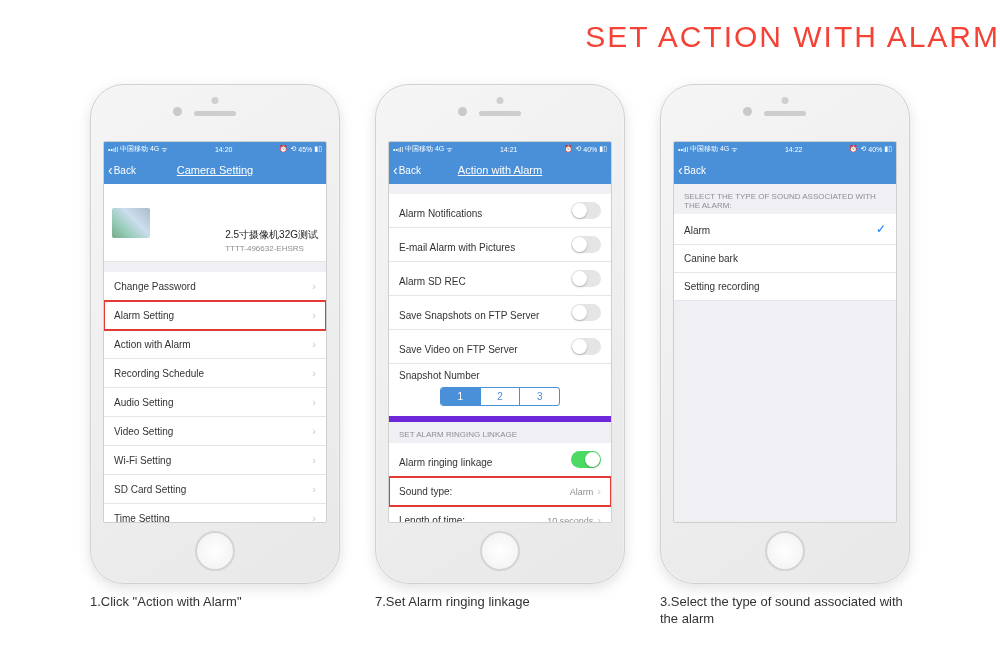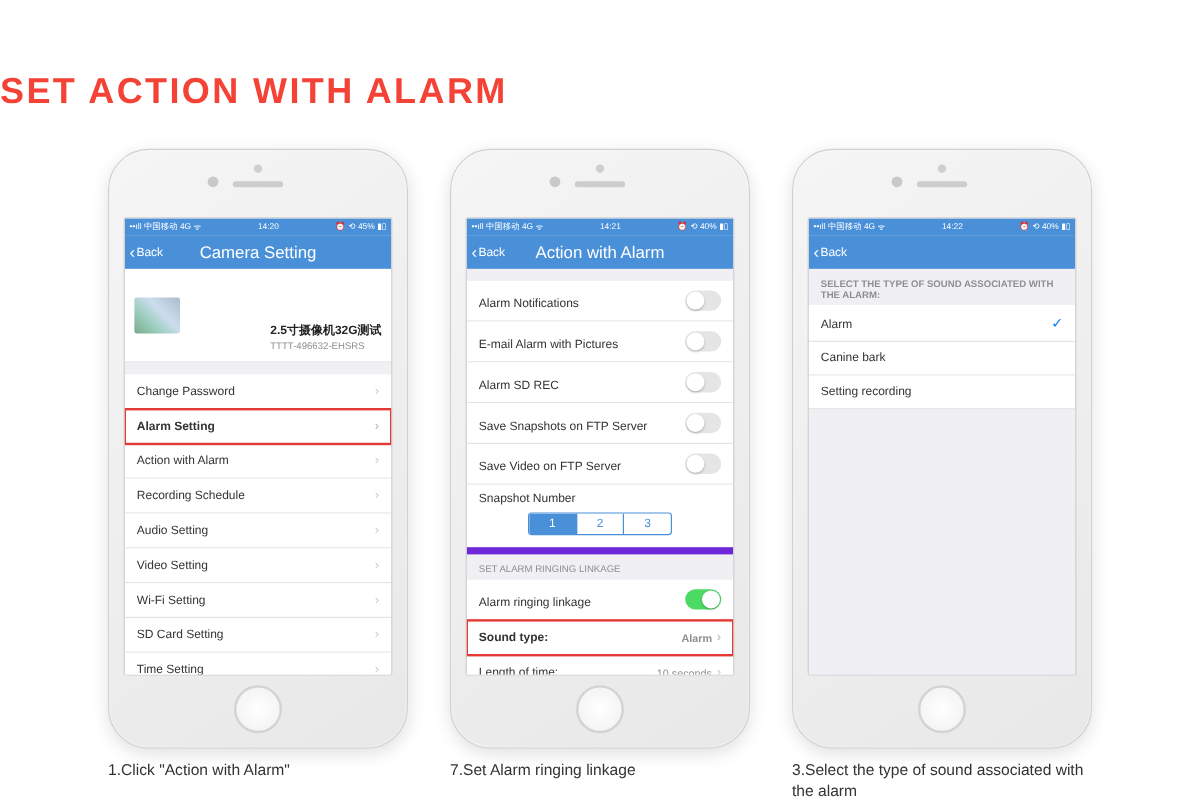--- a/index.html
+++ b/index.html
@@ -5,26 +5,26 @@
 * { box-sizing: border-box; margin: 0; padding: 0; }
 body {
   width: 1000px;
   height: 671px;
   background: #fff;
   font-family: -apple-system, "Helvetica Neue", Arial, sans-serif;
   position: relative;
   overflow: hidden;
 }
 .title {
-  text-align: left;
+  text-align: right;
   font-size: 30px;
-  font-weight: 700;
+  font-weight: 400;
   color: #f44336;
   letter-spacing: 2px;
-  padding: 60px 0 30px 0;
+  padding: 20px 0 30px 0;
 }
 .phones {
   display: flex;
   justify-content: space-between;
   padding: 0 90px;
   gap: 30px;
 }
 .phone-col { display: flex; flex-direction: column; align-items: center; width: 250px; }
 .phone {
   width: 250px;
@@ -63,39 +63,39 @@
   display: flex; justify-content: space-between; align-items: center;
   font-size: 7px; padding: 0 4px;
 }
 .status-left, .status-right { display: flex; gap: 2px; align-items: center; }
 .nav-bar {
   height: 28px; background: #4a90d9; color: #fff;
   display: flex; align-items: center; position: relative;
 }
 .back { position: absolute; left: 4px; display: flex; align-items: center; font-size: 10px; }
 .back-arrow { font-size: 14px; margin-right: 1px; line-height: 1; }
-.nav-title { margin: 0 auto; font-size: 14px; font-weight: 500; }
+.nav-title { margin: 0 auto; font-size: 11px; font-weight: 500; text-decoration: underline; }
 .content { background: #efeff4; }
 .cell {
   background: #fff; border-bottom: 1px solid #e5e5e5;
   padding: 8px 10px; display: flex; align-items: flex-end;
   justify-content: space-between; font-size: 10px; min-height: 28px;
 }
 .cell .chev { color: #c7c7cc; font-size: 11px; }
 .device-cell { padding: 8px; display: flex; gap: 8px; align-items: center; }
 .thumb {
   width: 38px; height: 30px; background:
     linear-gradient(45deg,#7a8,#9cb 30%,#cde 60%,#abc);
   border-radius: 2px;
 }
 .device-info { display: flex; flex-direction: column; gap: 2px; }
-.device-name { font-size: 10px; font-weight: 700; color: #222; margin-top: 36px; }
+.device-name { font-size: 10px; font-weight: 400; color: #222; margin-top: 36px; }
 .device-id { font-size: 8px; color: #8e8e93; }
 .spacer { height: 10px; }
-.highlight { outline: 2px solid #e53935; outline-offset: -1px; font-weight: bold; }
+.highlight { outline: 2px solid #e53935; outline-offset: -1px; }
 .toggle {
   width: 30px; height: 17px; border-radius: 9px; background: #e5e5e5;
   position: relative; flex-shrink: 0;
 }
 .toggle::after {
   content: ''; position: absolute; width: 15px; height: 15px;
   background: #fff; border-radius: 50%; top: 1px; left: 1px;
   box-shadow: 0 1px 2px rgba(0,0,0,.25);
 }
 .toggle.on { background: #4cd964; }
@@ -305,21 +305,21 @@
           </div>
         </div>
         <div class="nav-bar">
           <div class="back">
             <span class="back-arrow">‹</span>
             <span>Back</span>
           </div>
           <div class="nav-title"></div>
         </div>
         <div class="content">
-          <div class="section-header" style="text-transform:none;font-weight:bold;">SELECT THE TYPE OF SOUND ASSOCIATED WITH THE ALARM:</div>
+          <div class="section-header" style="text-transform:none;">SELECT THE TYPE OF SOUND ASSOCIATED WITH THE ALARM:</div>
           <div class="cell">
               <span class="left">Alarm</span>
               <span class="check">✓</span>
             </div>
           <div class="cell">
               <span class="left">Canine bark</span>
             </div>
           <div class="cell">
               <span class="left">Setting recording</span>
             </div>

